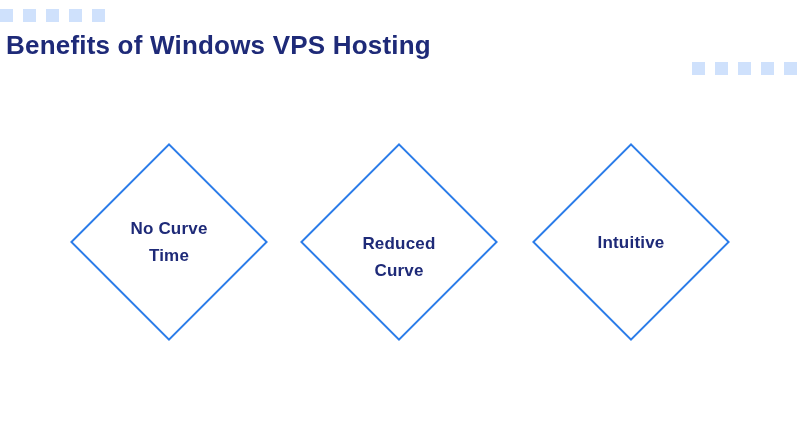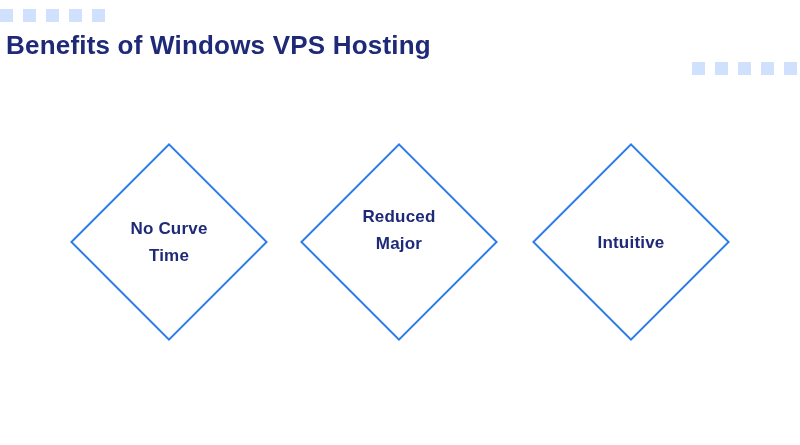--- a/index.html
+++ b/index.html
@@ -62,21 +62,21 @@
     align-items: center;
     justify-content: center;
     text-align: center;
     font-size: 17px;
     font-weight: 700;
     line-height: 27px;
     letter-spacing: 0.2px;
     color: var(--diamond-text);
   }
   .diamond-label.d0 { left: 71px;  top: 144px; }
-  .diamond-label.d1 { left: 301px; top: 132px; }
+  .diamond-label.d1 { left: 301px; top: 159px; }
   .diamond-label.d2 { left: 533px; top: 144px; }
   .diamond-label span { display: block; }
   .diamond-label span:empty { display: none; }
 </style>
 </head>
 <body>
 
 <h1 class="page-title">Benefits of Windows VPS Hosting</h1>
 
 <div class="square-row top-left">
@@ -99,19 +99,19 @@
   <div class="diamond-shape d0"></div>
   <div class="diamond-shape d1"></div>
   <div class="diamond-shape d2"></div>
 
   <div class="diamond-label d0">
     <span>No Curve</span>
     <span>Time</span>
   </div>
   <div class="diamond-label d1">
     <span>Reduced</span>
-    <span>Major</span>
+    <span>Curve</span>
   </div>
   <div class="diamond-label d2">
     <span>Intuitive</span>
 
   </div>
 </div>
 
 </body></html>

